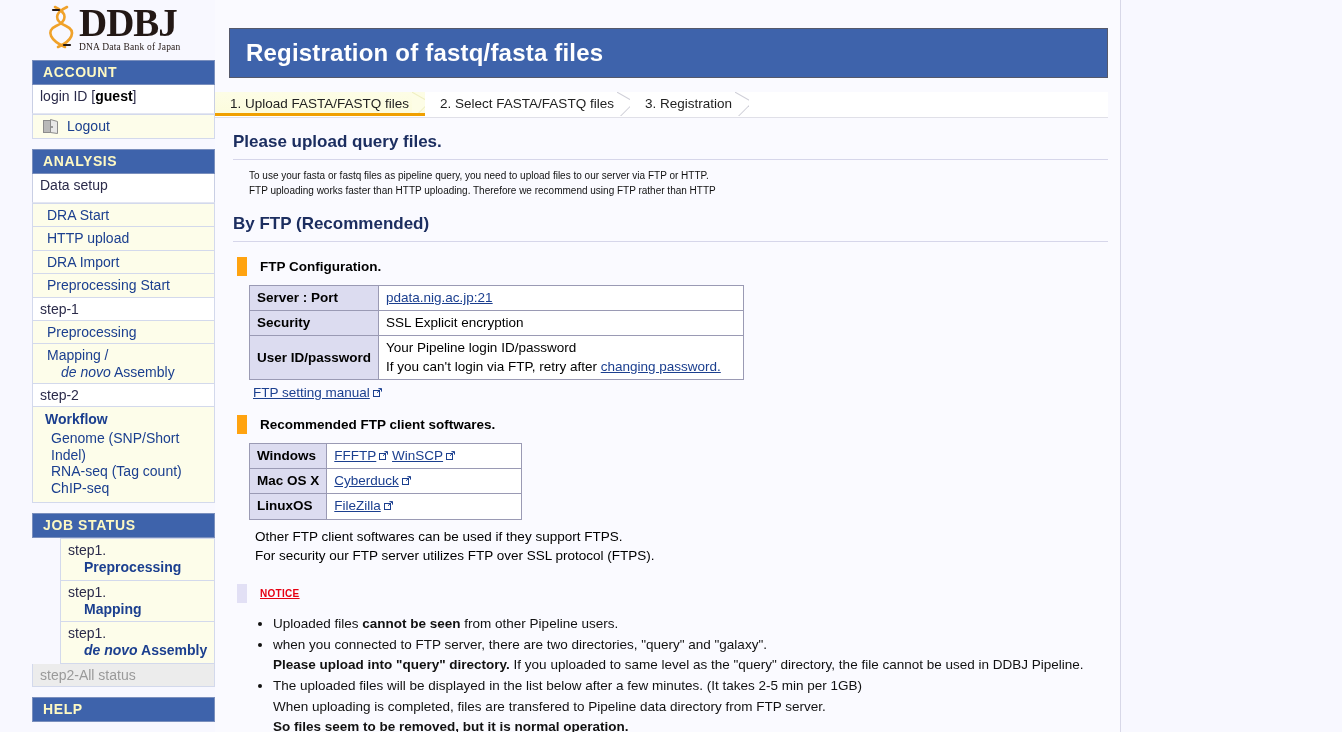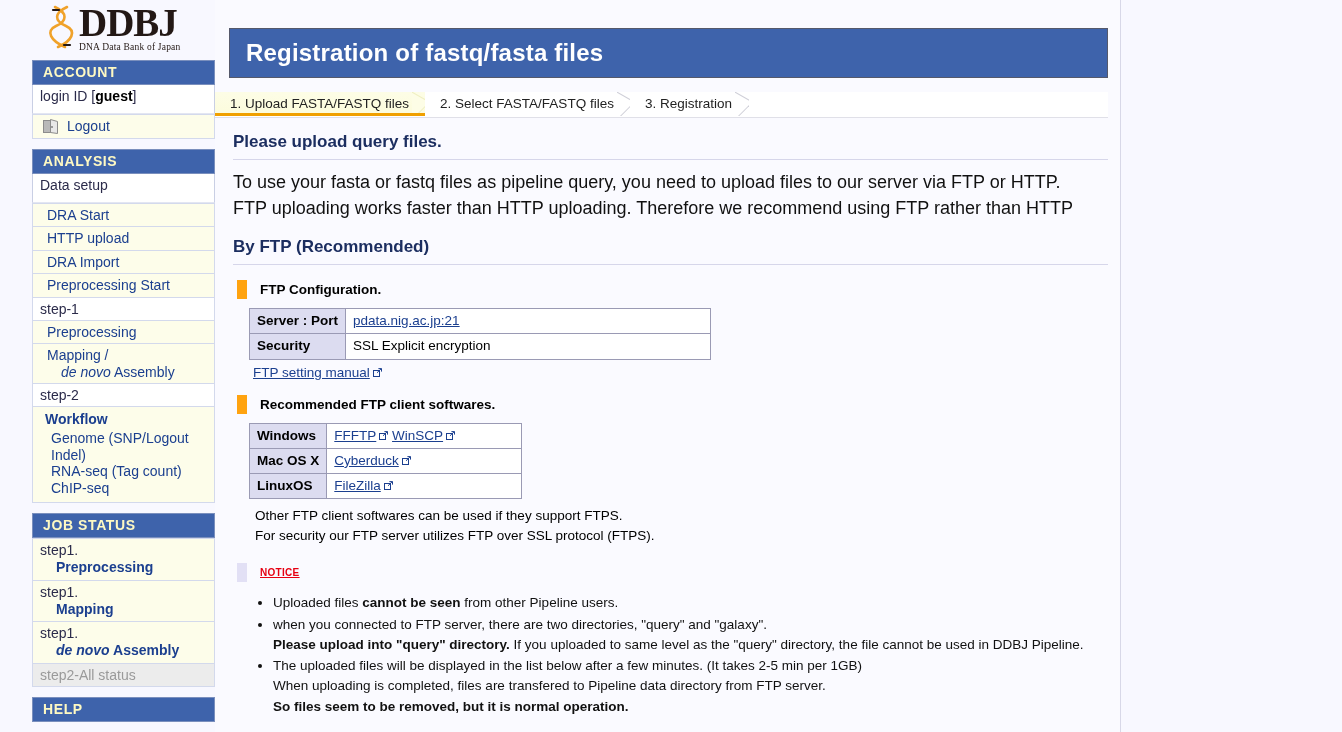--- a/index.html
+++ b/index.html
@@ -86,20 +86,21 @@
     font-size: 14px; color: #1b3f8f; padding: 0 6px 0 18px;
     line-height: 1.18; cursor: pointer;
   }
   .sb-job {
     background: #fdfdea;
     border: 1px solid #d3d9ec;
     border-top: none;
     font-size: 14px; color: #2b2b4a;
     padding: 3px 0 4px 7px; line-height: 1.2;
     cursor: pointer;
+    margin-left: 28px;
   }
   .sb-job.first { border-top: 1px solid #d3d9ec; }
   .sb-job .j2 { display: block; padding-left: 16px; font-weight: bold; color: #1b3f8f; }
   .sb-disabled {
     background: #ececec;
     border: 1px solid #d3d9ec; border-top: none;
     font-size: 14px; color: #9a9a9a;
     padding: 3px 0 3px 7px;
   }
   .ital { font-style: italic; }
@@ -166,22 +167,22 @@
   }
   .tab.active .chev::before { background: #fdfde6; border-color:#efefc2; }
 
   .section-title {
     margin: 14px 12px 0 18px;
     font-size: 17px; font-weight: bold; color: #1c2e60;
     padding-bottom: 7px;
     border-bottom: 1px solid #d6d6ea;
   }
   .body-text {
-    margin: 9px 12px 0 18px;
-    font-size: 18px; color: #111; line-height: 1.45;
+    margin: 9px 12px 0 34px;
+    font-size: 10px; color: #111; line-height: 1.45;
   }
   .section-title2 {
     margin: 16px 12px 0 18px;
     font-size: 17px; font-weight: bold; color: #1c2e60;
     padding-bottom: 7px;
     border-bottom: 1px solid #d6d6ea;
   }
 
   .sub-head {
     margin: 15px 0 0 22px;
@@ -285,21 +286,21 @@
     <div class="sb-item">
       <span>Mapping /</span><br>
       <span style="padding-left:14px;">
         <i class="ital">de novo</i><span> Assembly</span>
       </span>
     </div>
 
     <div class="sb-sec-label" style="border-top:none;">step-2</div>
     <div class="sb-group">
       <div class="gtitle">Workflow</div>
-      <div class="gitem">Genome (SNP/Logout Indel)</div>
+      <div class="gitem">Genome (SNP/Short Indel)</div>
       <div class="gitem">RNA-seq (Tag count)</div>
       <div class="gitem">ChIP-seq</div>
     </div>
   </div>
 
   <div class="sb-block">
     <div class="sb-head">JOB STATUS</div>
     <div class="sb-job first">
       <span>step1.</span>
       <span class="j2">Preprocessing</span>
@@ -357,20 +358,29 @@
     <tbody>
         <tr>
       <td class="k">Server : Port</td>
       <td class="v">
         <a class="lnk">pdata.nig.ac.jp:21</a>
       </td>
     </tr>
     <tr>
       <td class="k">Security</td>
       <td class="v">SSL Explicit encryption</td>
+    </tr>
+    <tr>
+      <td class="k">
+        <span>User ID/password</span>
+      </td>
+      <td class="v">
+        <div>Your Pipeline login ID/password</div>
+        <div><span>If you can't login via FTP, retry after </span><a class="lnk">changing password.</a></div>
+      </td>
     </tr>
   </tbody>
     </table>
 
   <div class="manual-line">
     <a class="lnk">FTP setting manual</a><span class="ext-icon"><svg width="9" height="9" viewBox="0 0 9 9">
           <rect x="0.5" y="2.5" width="6" height="6" fill="none" stroke="#1b3f8f"></rect>
           <path d="M4 4.8 L8.3 0.6" stroke="#1b3f8f" fill="none"></path>
           <polyline points="5.4,0.6 8.5,0.6 8.5,3.6" fill="none" stroke="#1b3f8f"></polyline>
         </svg></span>

